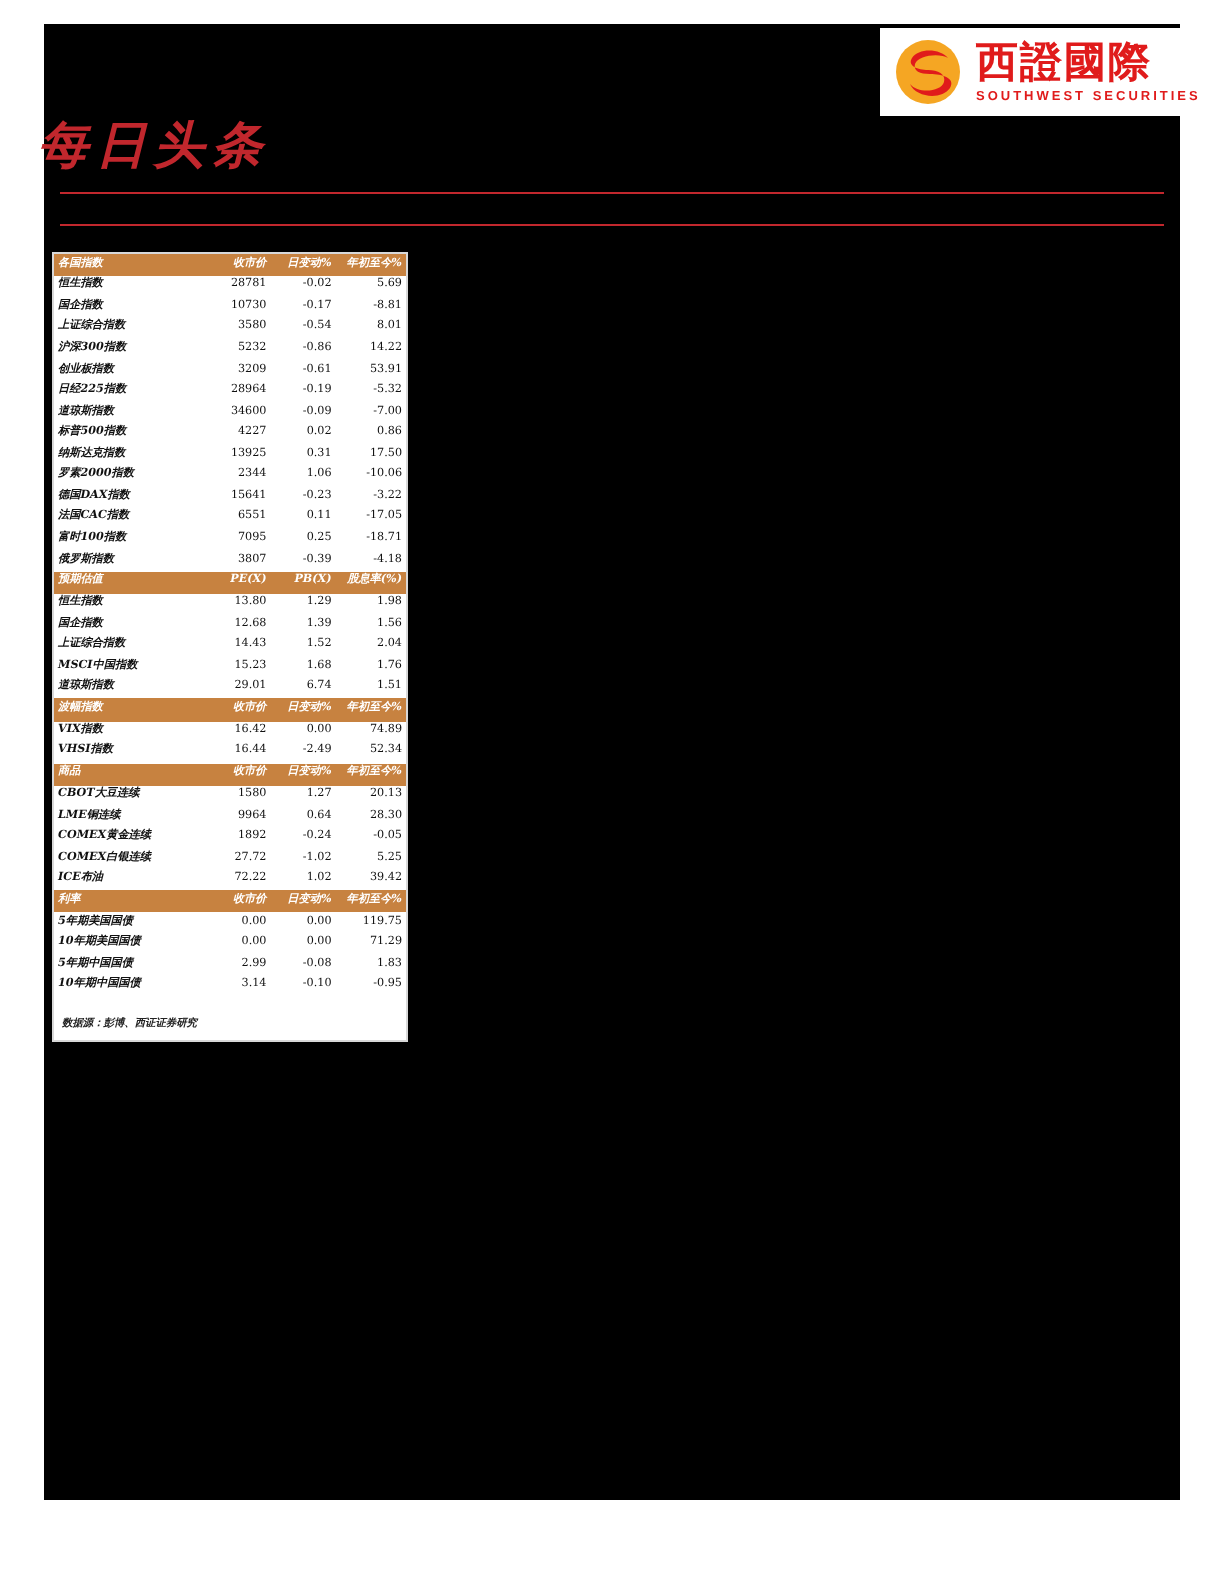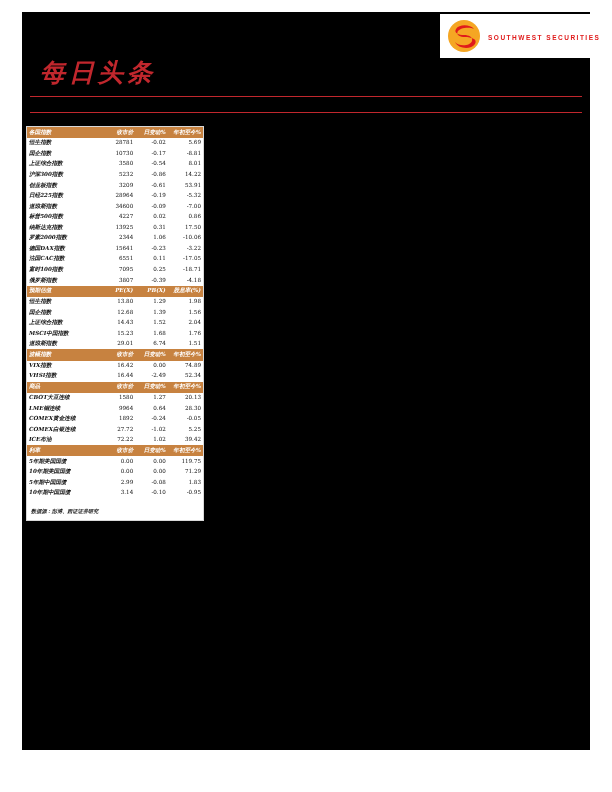--- a/index.html
+++ b/index.html
@@ -65,21 +65,21 @@
     font-weight: bold;
     color: #E01B1B;
     letter-spacing: 1.5px;
     margin-top: 2px;
     white-space: nowrap;
   }
 
   
   #doc-title {
     position: absolute;
-    left: 40px;
+    left: 19px;
     top: 56px;
     font-family: "DejaVu Serif", "Liberation Serif", serif;
     font-size: 25px;
     font-weight: bold;
     font-style: italic;
     color: #C1272D;
     letter-spacing: 4px;
     white-space: nowrap;
   }
   .rule {
@@ -167,20 +167,21 @@
 <div id="doc-title">每日头条</div>
 
 <div id="logo-box">
   <div id="logo-mark">
     <svg width="36" height="36" viewBox="0 0 36 36" aria-hidden="true">
       <circle cx="18" cy="18" r="16" fill="#F5A623"></circle>
       <path d="M28 11 C24 6, 13 6, 10 11 C7.5 15, 13 17, 18 17 C23 17, 27 19, 26 23 C24.5 28, 13 29, 9 24 C12 31, 25 32, 29 26 C32 21, 25 19, 19 19 C14 19, 10.5 17.5, 11.5 14 C13 9.5, 24 8.5, 28 11 Z" fill="#E01B1B"></path>
     </svg>
   </div>
   <div id="logo-text-wrap">
+    <div class="logo-cn">西證國際</div>
     <div class="logo-en">SOUTHWEST SECURITIES</div>
   </div>
 </div>
 
 <div id="data-table">
   <table class="quotes">
     <colgroup>
       <col class="c-label">
         <col class="c-a">
         <col class="c-b">

